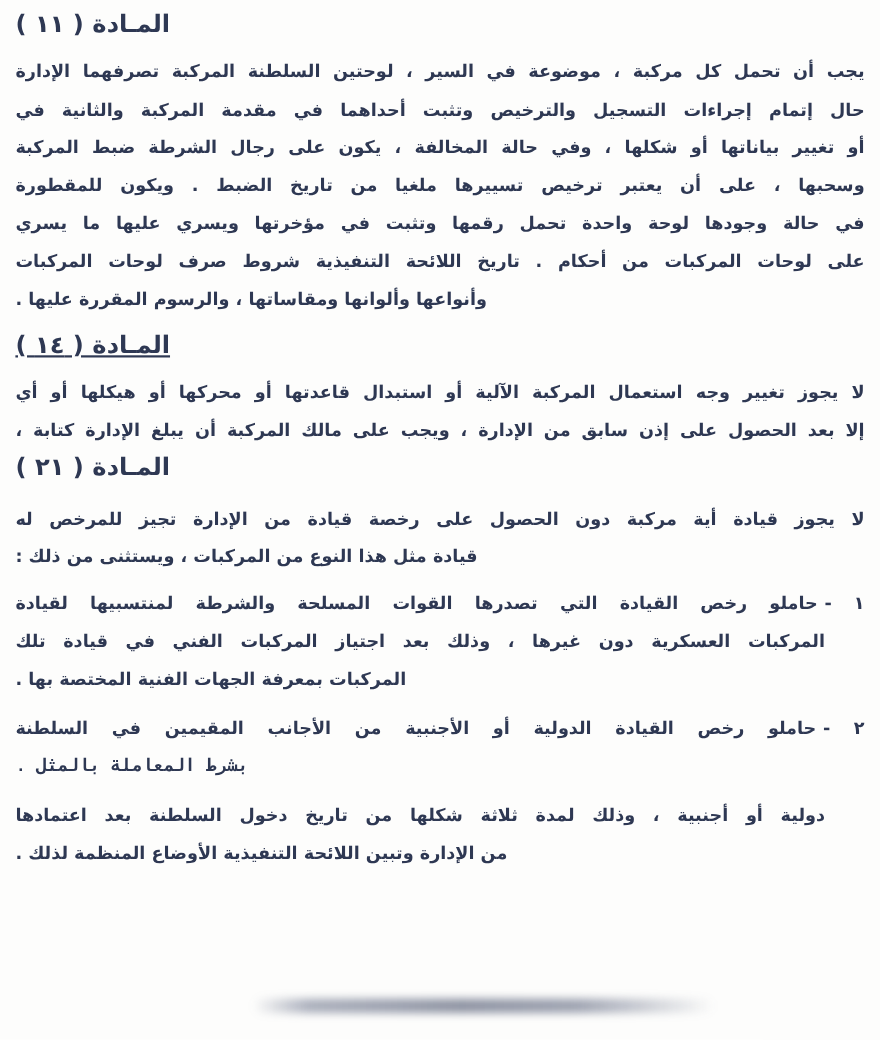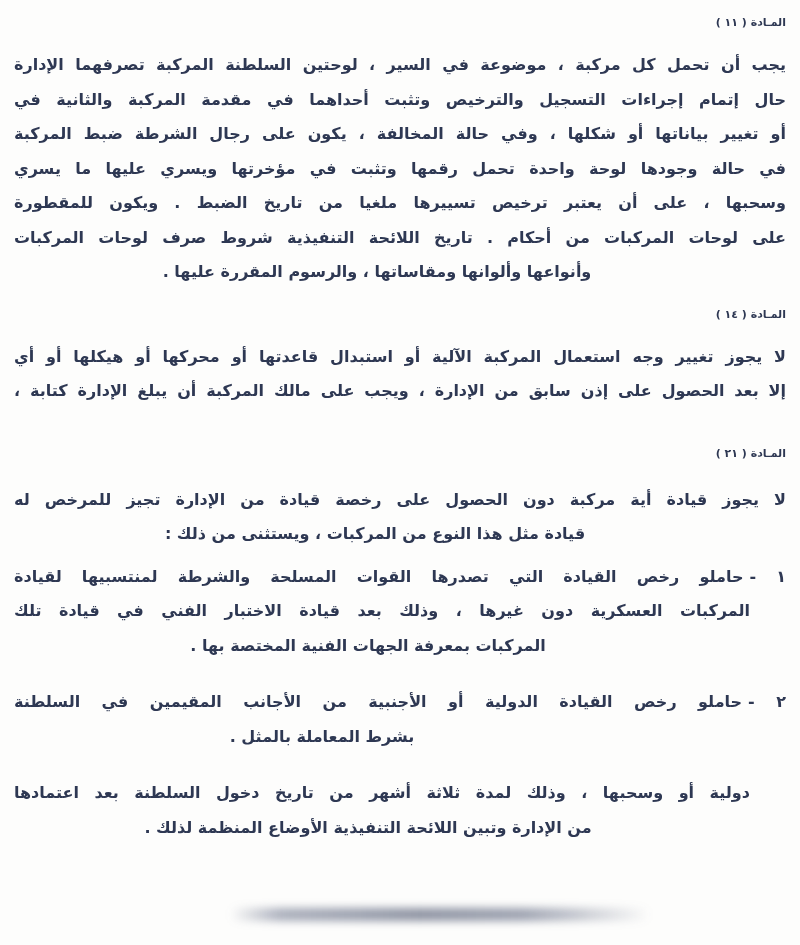--- a/index.html
+++ b/index.html
@@ -19,49 +19,49 @@
   .content{
     position:relative;
     direction:rtl;
     padding:4px 14px 0 14px;
     color:var(--ink);
     font-weight:700;
     font-size:16px;
     filter:blur(0.4px);
   }
   .article-heading{
-    text-align:right;
-    font-size:11px;
+    text-align:left;
+    font-size:22px;
     line-height:34px;
     letter-spacing:.5px;
     margin:2px 0 8px 0;
   }
-  .article-heading.h2{margin-top:8px;}
-  .article-heading.h3{margin-top:28px;}
+  .article-heading.h2{margin-top:8px;text-decoration:underline;}
+  .article-heading.h3{margin-top:0;}
   .article-body{margin:0;}
   .article-body.gap{margin-top:12px;}
   .ln{
     direction:rtl;
-    text-align:center;
+    text-align:left;
     line-height:34.5px;
     white-space:nowrap;
     overflow:visible;
   }
   .fill{
     text-align:justify;
     text-align-last:justify;
   }
   .pr-a{padding-left:0;padding-right:46px;}
   .pr-b{padding-right:50px;}
   .ind{padding-right:36px;}
   .ind2{padding-right:64px;}
-  .ind3{padding-right:156px;}
+  .ind3{padding-right:156px;font-family:Liberation Mono, monospace;}
   .list{margin-top:8px;}
   .list-item{margin-top:0;}
-  .list-item + .list-item{margin-top:22px;}
+  .list-item + .list-item{margin-top:10px;}
   .marker{padding-left:6px;}
   .artifact{
     position:absolute;
     top:908px;
     right:150px;
     width:420px;
     height:13px;
     border-radius:7px;
     filter:blur(4px);
     background:linear-gradient(90deg,
@@ -76,53 +76,53 @@
 <body>
 
 <div class="page">
   <div class="content">
 
     <div class="article-heading">المـادة ( ١١ )</div>
     <div class="article-body">
       <div class="ln fill">يجب أن تحمل كل مركبة ، موضوعة في السير ، لوحتين السلطنة المركبة تصرفهما الإدارة</div>
       <div class="ln fill">حال إتمام إجراءات التسجيل والترخيص وتثبت أحداهما في مقدمة المركبة والثانية في</div>
       <div class="ln fill">أو تغيير بياناتها أو شكلها ، وفي حالة المخالفة ، يكون على رجال الشرطة ضبط المركبة</div>
+      <div class="ln fill">وسحبها ، على أن يعتبر ترخيص تسييرها ملغيا من تاريخ الضبط . ويكون للمقطورة</div>
       <div class="ln fill">في حالة وجودها لوحة واحدة تحمل رقمها وتثبت في مؤخرتها ويسري عليها ما يسري</div>
-      <div class="ln fill">وسحبها ، على أن يعتبر ترخيص تسييرها ملغيا من تاريخ الضبط . ويكون للمقطورة</div>
       <div class="ln fill">على لوحات المركبات من أحكام . تاريخ اللائحة التنفيذية شروط صرف لوحات المركبات</div>
       <div class="ln pr-a">وأنواعها وألوانها ومقاساتها ، والرسوم المقررة عليها .</div>
     </div>
 
     <div class="article-heading h2">المـادة ( ١٤ )</div>
     <div class="article-body">
       <div class="ln fill">لا يجوز تغيير وجه استعمال المركبة الآلية أو استبدال قاعدتها أو محركها أو هيكلها أو أي</div>
       <div class="ln fill">إلا بعد الحصول على إذن سابق من الإدارة ، ويجب على مالك المركبة أن يبلغ الإدارة كتابة ،</div>
     </div>
 
     <div class="article-heading h3">المـادة ( ٢١ )</div>
     <div class="article-body gap">
       <div class="ln fill">لا يجوز قيادة أية مركبة دون الحصول على رخصة قيادة من الإدارة تجيز للمرخص له</div>
       <div class="ln pr-b">قيادة مثل هذا النوع من المركبات ، ويستثنى من ذلك :</div>
     </div>
 
     <div class="list">
 
       <div class="list-item">
         <div class="ln fill"><span class="marker">١ -</span><span>حاملو رخص القيادة التي تصدرها القوات المسلحة والشرطة لمنتسبيها لقيادة</span></div>
-        <div class="ln fill ind">المركبات العسكرية دون غيرها ، وذلك بعد قيادة الاختبار الفني في قيادة تلك</div>
+        <div class="ln fill ind">المركبات العسكرية دون غيرها ، وذلك بعد اجتياز المركبات الفني في قيادة تلك</div>
         <div class="ln ind2">المركبات بمعرفة الجهات الفنية المختصة بها .</div>
       </div>
 
       <div class="list-item">
         <div class="ln fill"><span class="marker">٢ -</span><span>حاملو رخص القيادة الدولية أو الأجنبية من الأجانب المقيمين في السلطنة</span></div>
         <div class="ln ind3">بشرط المعاملة بالمثل .</div>
       </div>
 
       <div class="list-item">
-        <div class="ln fill ind">دولية أو وسحبها ، وذلك لمدة ثلاثة أشهر من تاريخ دخول السلطنة بعد اعتمادها</div>
+        <div class="ln fill ind">دولية أو أجنبية ، وذلك لمدة ثلاثة شكلها من تاريخ دخول السلطنة بعد اعتمادها</div>
         <div class="ln ind2">من الإدارة وتبين اللائحة التنفيذية الأوضاع المنظمة لذلك .</div>
       </div>
 
     </div>
   </div>
 
   <div class="artifact"></div>
 </div>
 
 </body></html>

